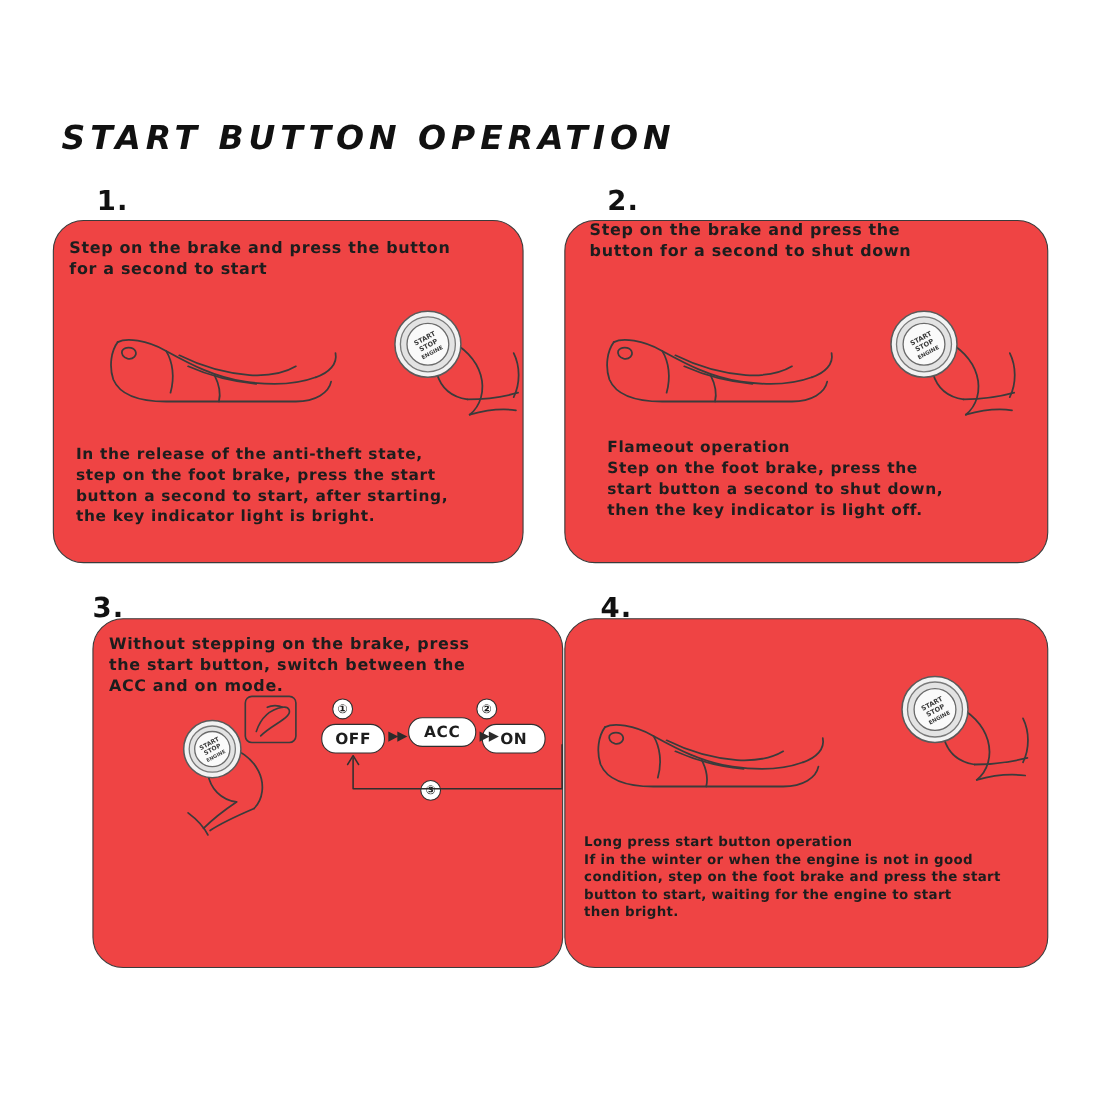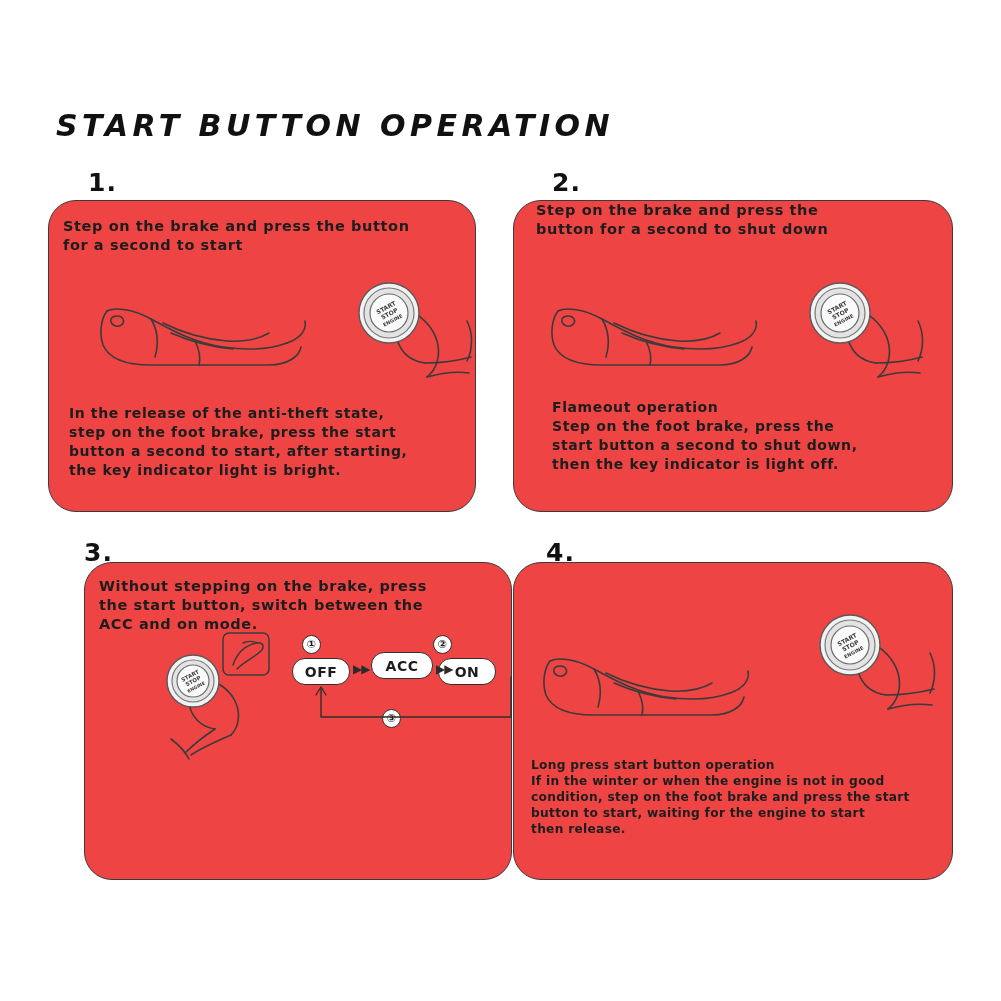--- a/index.html
+++ b/index.html
@@ -286,16 +286,16 @@
           <text x="0" y="3" text-anchor="middle" font-family="DejaVu Sans, sans-serif" font-size="6" fill="#3a3a3a">STOP</text>
           <text x="0" y="10" text-anchor="middle" font-family="DejaVu Sans, sans-serif" font-size="5" fill="#3a3a3a">ENGINE</text>
         </g>
       </g>
     </svg>
 
     <div class="txt t-small" style="left:17px; top:194px; width:414px;">Long press start button operation
 If in the winter or when the engine is not in good
 condition, step on the foot brake and press the start
 button to start, waiting for the engine to start
-then release.</div>
+then bright.</div>
   </div>
 
 </div>
 
 </body></html>

